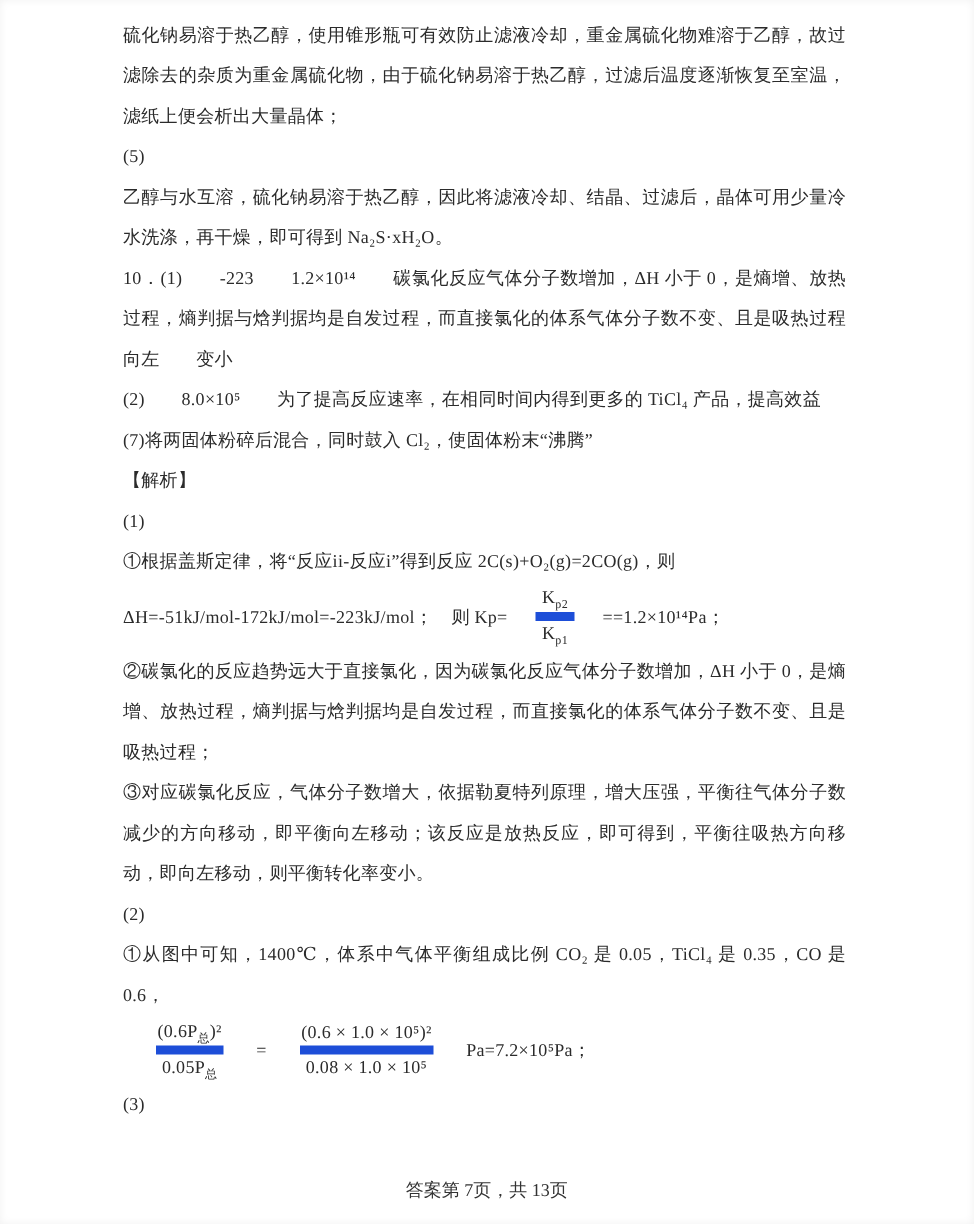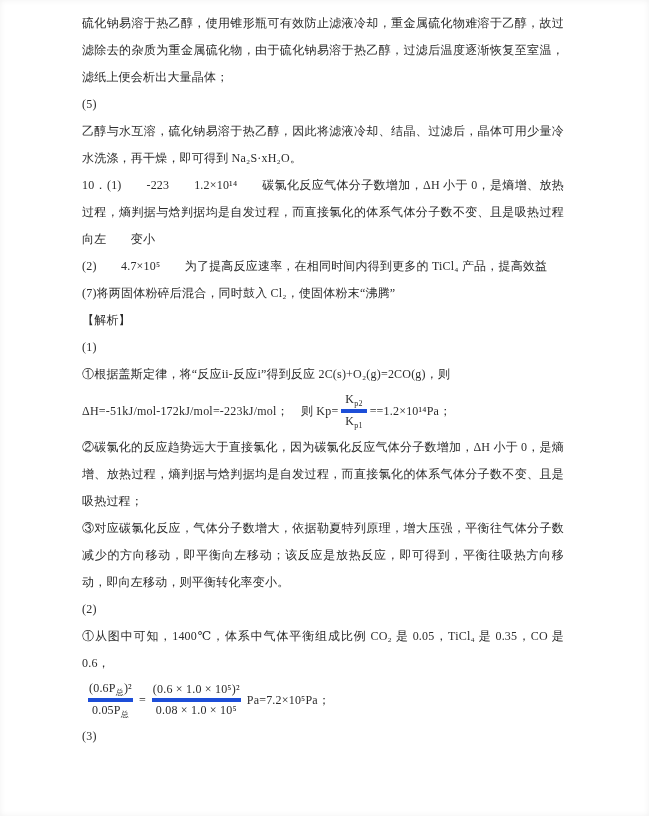--- a/index.html
+++ b/index.html
@@ -30,46 +30,46 @@
     display: flex;
     align-items: center;
     height: 46px;
     text-align: left;
     white-space: nowrap;
   }
   .frac {
     display: inline-flex;
     flex-direction: column;
     align-items: center;
-    margin: 0 3px;
+    margin: 0 19px;
     line-height: 15px;
     vertical-align: middle;
   }
-  .frac .den { border-top: 4px solid #1d4ed8; }
+  .frac .den { border-top: 6px solid #1d4ed8; }
   .frac .num, .frac .den { padding: 1px 4px; display: block; }
   sub.small { font-size: 8px; line-height: 1; }
   .footer {
     position: absolute;
     bottom: 14px; left: 0; right: 0;
     text-align: center;
     font-size: 12px;
     color: #333333;
   }
 </style>
 </head>
 <body>
 
 <div class="page">
   <div class="content">
 
     <p class="para">硫化钠易溶于热乙醇，使用锥形瓶可有效防止滤液冷却，重金属硫化物难溶于乙醇，故过滤除去的杂质为重金属硫化物，由于硫化钠易溶于热乙醇，过滤后温度逐渐恢复至室温，滤纸上便会析出大量晶体；</p>
     <p class="para">(5)</p>
     <p class="para">乙醇与水互溶，硫化钠易溶于热乙醇，因此将滤液冷却、结晶、过滤后，晶体可用少量冷水洗涤，再干燥，即可得到 Na₂S·xH₂O。</p>
     <p class="para">10．(1)　　-223　　1.2×10¹⁴　　碳氯化反应气体分子数增加，ΔH 小于 0，是熵增、放热过程，熵判据与焓判据均是自发过程，而直接氯化的体系气体分子数不变、且是吸热过程　　向左　　变小</p>
-    <p class="para">(2)　　4.7×10⁵　　为了提高反应速率，在相同时间内得到更多的 TiCl₄ 产品，提高效益</p>
+    <p class="para">(2)　　8.0×10⁵　　为了提高反应速率，在相同时间内得到更多的 TiCl₄ 产品，提高效益</p>
     <p class="para">(7)将两固体粉碎后混合，同时鼓入 Cl₂，使固体粉末“沸腾”</p>
     <p class="para">【解析】</p>
     <p class="para">(1)</p>
     <p class="para">①根据盖斯定律，将“反应ii-反应i”得到反应 2C(s)+O₂(g)=2CO(g)，则</p>
 
     <div class="formula">
       <span>ΔH=-51kJ/mol-172kJ/mol=-223kJ/mol；　则 Kp=</span>
       <span class="frac">
         <span class="num"><span>K</span><sub class="small">p2</sub></span>
         <span class="den"><span>K</span><sub class="small">p1</sub></span>
@@ -92,13 +92,14 @@
       <span class="frac">
         <span class="num">(0.6 × 1.0 × 10⁵)²</span>
         <span class="den">0.08 × 1.0 × 10⁵</span>
       </span>
       <span>Pa=7.2×10⁵Pa；</span>
     </div>
 
     <p class="para">(3)</p>
   </div>
 
+  <div class="footer">答案第 7页，共 13页</div>
 </div>
 
 </body></html>

